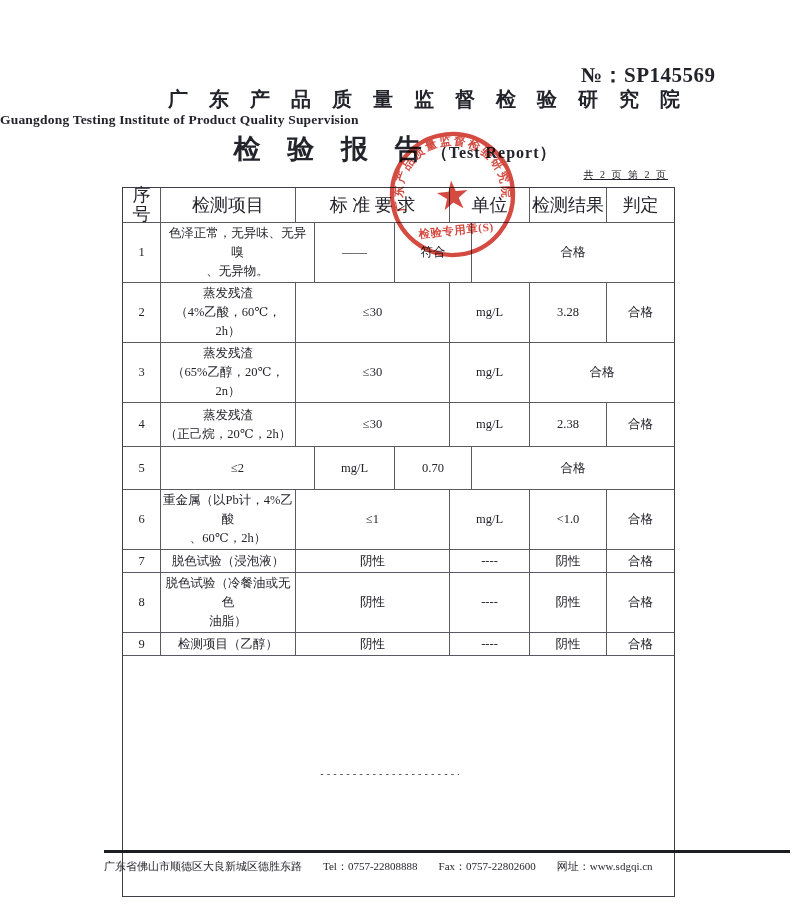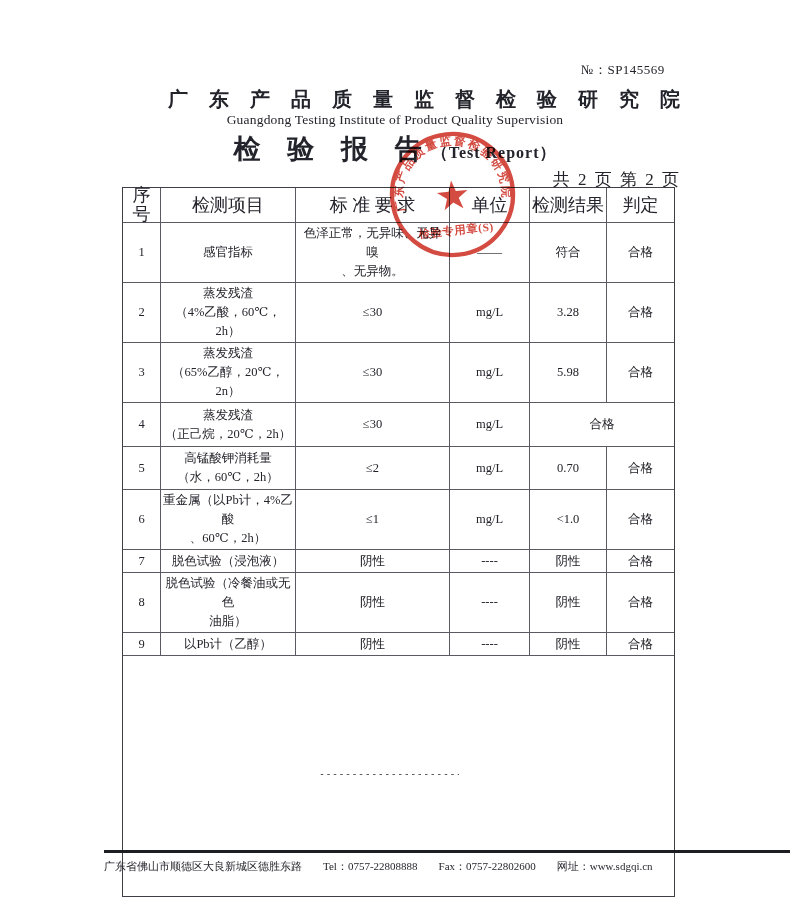--- a/index.html
+++ b/index.html
@@ -4,27 +4,27 @@
 <style>
   html,body{margin:0;padding:0;background:#ffffff;}
   body{
     width:800px;height:923px;position:relative;overflow:hidden;
     font-family:"Liberation Serif","DejaVu Serif",serif;
     color:#23232b;
   }
   .abs{position:absolute;}
 
   
-  .report-no{left:581px;top:61px;font-size:13px;font-weight:normal;letter-spacing:.5px;}
+  .report-no{left:581px;top:61px;font-size:21px;font-weight:bold;letter-spacing:.5px;}
   .org-cn{left:0;top:86px;width:790px;text-align:center;font-size:20px;font-weight:bold;letter-spacing:8px;padding-left:33px;}
-  .org-en{left:0;top:112px;width:790px;text-align:center;font-size:13.5px;font-weight:normal;letter-spacing:.2px;}
+  .org-en{left:0;top:112px;width:790px;text-align:left;font-size:13.5px;font-weight:bold;letter-spacing:.2px;}
   .report-title{left:0;top:131px;width:790px;text-align:center;font-weight:bold;}
   .report-title .cn{font-size:27px;letter-spacing:10px;}
   .report-title .en{font-size:16px;letter-spacing:1px;text-align:center;}
-  .page-info{top:168px;right:119px;font-size:17px;letter-spacing:2px;}
+  .page-info{top:168px;right:132px;font-size:10px;letter-spacing:2px;text-decoration:underline;}
 
   
   .report-table{
     left:122px;top:187px;width:551px;
     border:1.6px solid #3e3e47;
     font-size:12.5px;line-height:19px;
   }
   .trow{display:flex;}
   .cell{
     border-right:1px solid #5a5a63;border-bottom:1px solid #5a5a63;
@@ -85,21 +85,20 @@
     <div class="cell c0">序号</div>
     <div class="cell c1">检测项目</div>
     <div class="cell c2">标 准 要 求</div>
     <div class="cell c3">单位</div>
     <div class="cell c4">检测结果</div>
     <div class="cell c5">判定</div>
   </div>
   <div id="rows">
       <div class="trow" style="min-height: 46px;">
     <div class="cell c0">1</div>
-    <div class="cell c1">感官指标</div>
     <div class="cell c2">色泽正常，无异味、无异嗅
 、无异物。</div>
     <div class="cell c3">——</div>
     <div class="cell c4">符合</div>
     <div class="cell c5">合格</div>
   </div>
       <div class="trow" style="min-height: 44px;">
     <div class="cell c0">2</div>
     <div class="cell c1">蒸发残渣
 （4%乙酸，60℃，2h）</div>
@@ -107,35 +106,33 @@
     <div class="cell c3">mg/L</div>
     <div class="cell c4">3.28</div>
     <div class="cell c5">合格</div>
   </div>
       <div class="trow" style="min-height: 45px;">
     <div class="cell c0">3</div>
     <div class="cell c1">蒸发残渣
 （65%乙醇，20℃，2n）</div>
     <div class="cell c2">≤30</div>
     <div class="cell c3">mg/L</div>
-    <div class="cell c4">5.98</div>
     <div class="cell c5">合格</div>
   </div>
       <div class="trow" style="min-height: 44px;">
     <div class="cell c0">4</div>
     <div class="cell c1">蒸发残渣
 （正己烷，20℃，2h）</div>
     <div class="cell c2">≤30</div>
     <div class="cell c3">mg/L</div>
+    <div class="cell c4">2.38</div>
     <div class="cell c5">合格</div>
   </div>
       <div class="trow" style="min-height: 43px;">
     <div class="cell c0">5</div>
-    <div class="cell c1">高锰酸钾消耗量
-（水，60℃，2h）</div>
     <div class="cell c2">≤2</div>
     <div class="cell c3">mg/L</div>
     <div class="cell c4">0.70</div>
     <div class="cell c5">合格</div>
   </div>
       <div class="trow" style="min-height: 44px;">
     <div class="cell c0">6</div>
     <div class="cell c1">重金属（以Pb计，4%乙酸
 、60℃，2h）</div>
     <div class="cell c2">≤1</div>
@@ -155,21 +152,21 @@
     <div class="cell c0">8</div>
     <div class="cell c1">脱色试验（冷餐油或无色
 油脂）</div>
     <div class="cell c2">阴性</div>
     <div class="cell c3">----</div>
     <div class="cell c4">阴性</div>
     <div class="cell c5">合格</div>
   </div>
       <div class="trow" style="min-height: 23px;">
     <div class="cell c0">9</div>
-    <div class="cell c1">以Pb计（乙醇）</div>
+    <div class="cell c1">检测项目（乙醇）</div>
     <div class="cell c2">阴性</div>
     <div class="cell c3">----</div>
     <div class="cell c4">阴性</div>
     <div class="cell c5">合格</div>
   </div>
     </div>
   <div class="trow">
     <div class="cell c0 empty-cell" style="width:100%;border-right:none;">
       <div class="end-mark">----------------------------------</div>
     </div>

